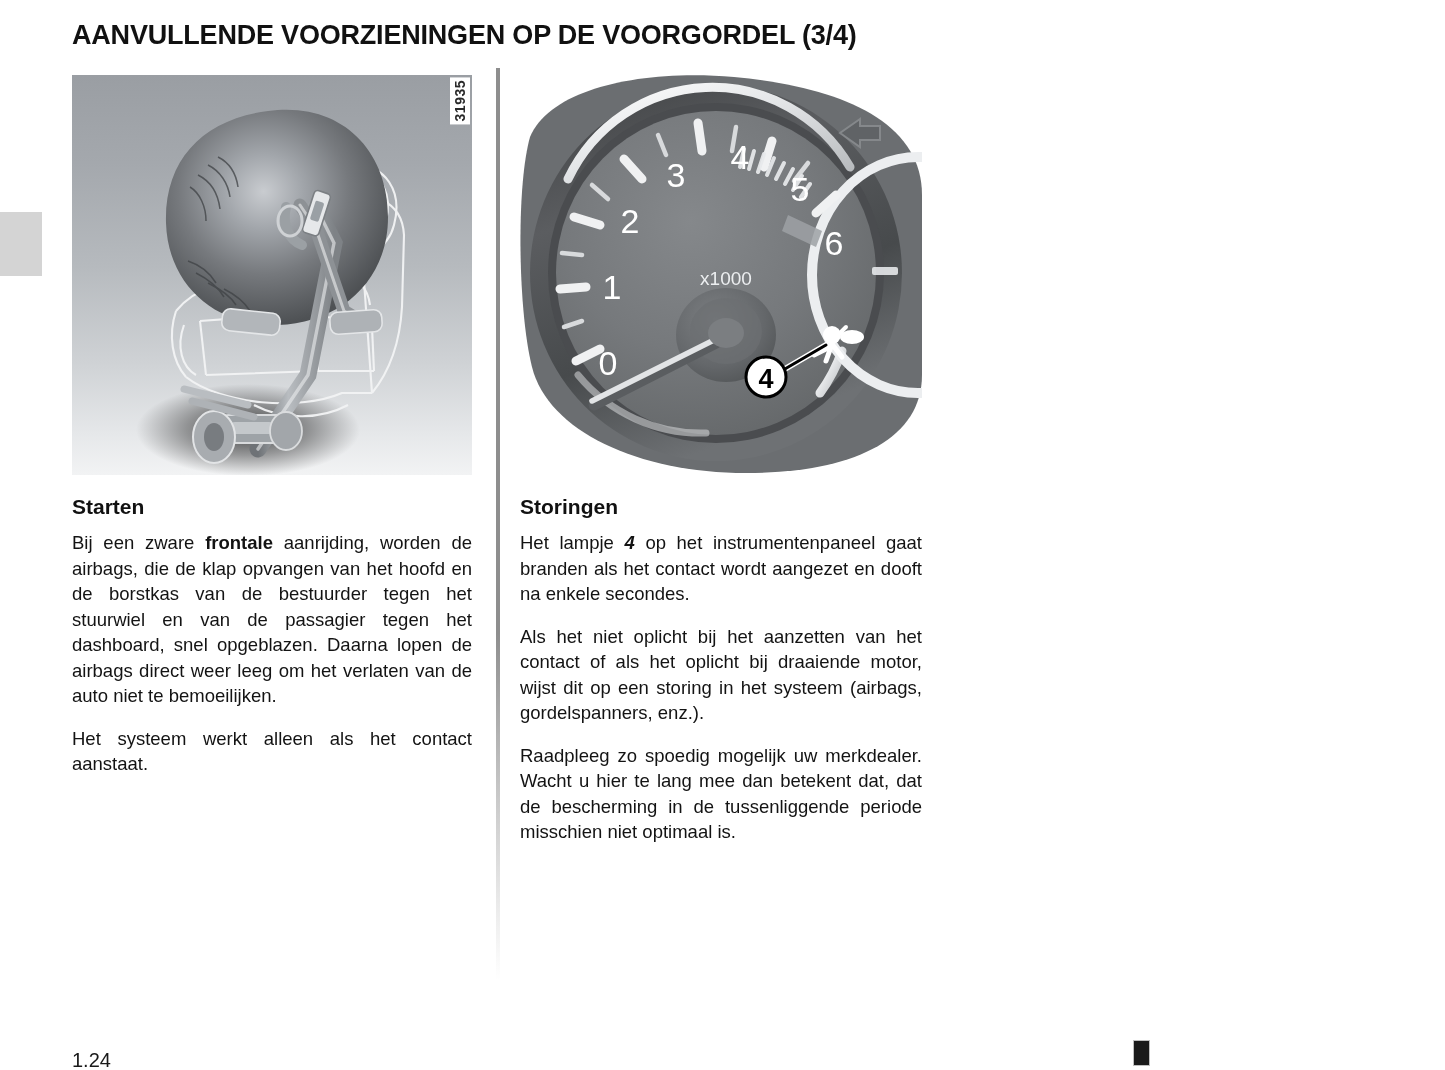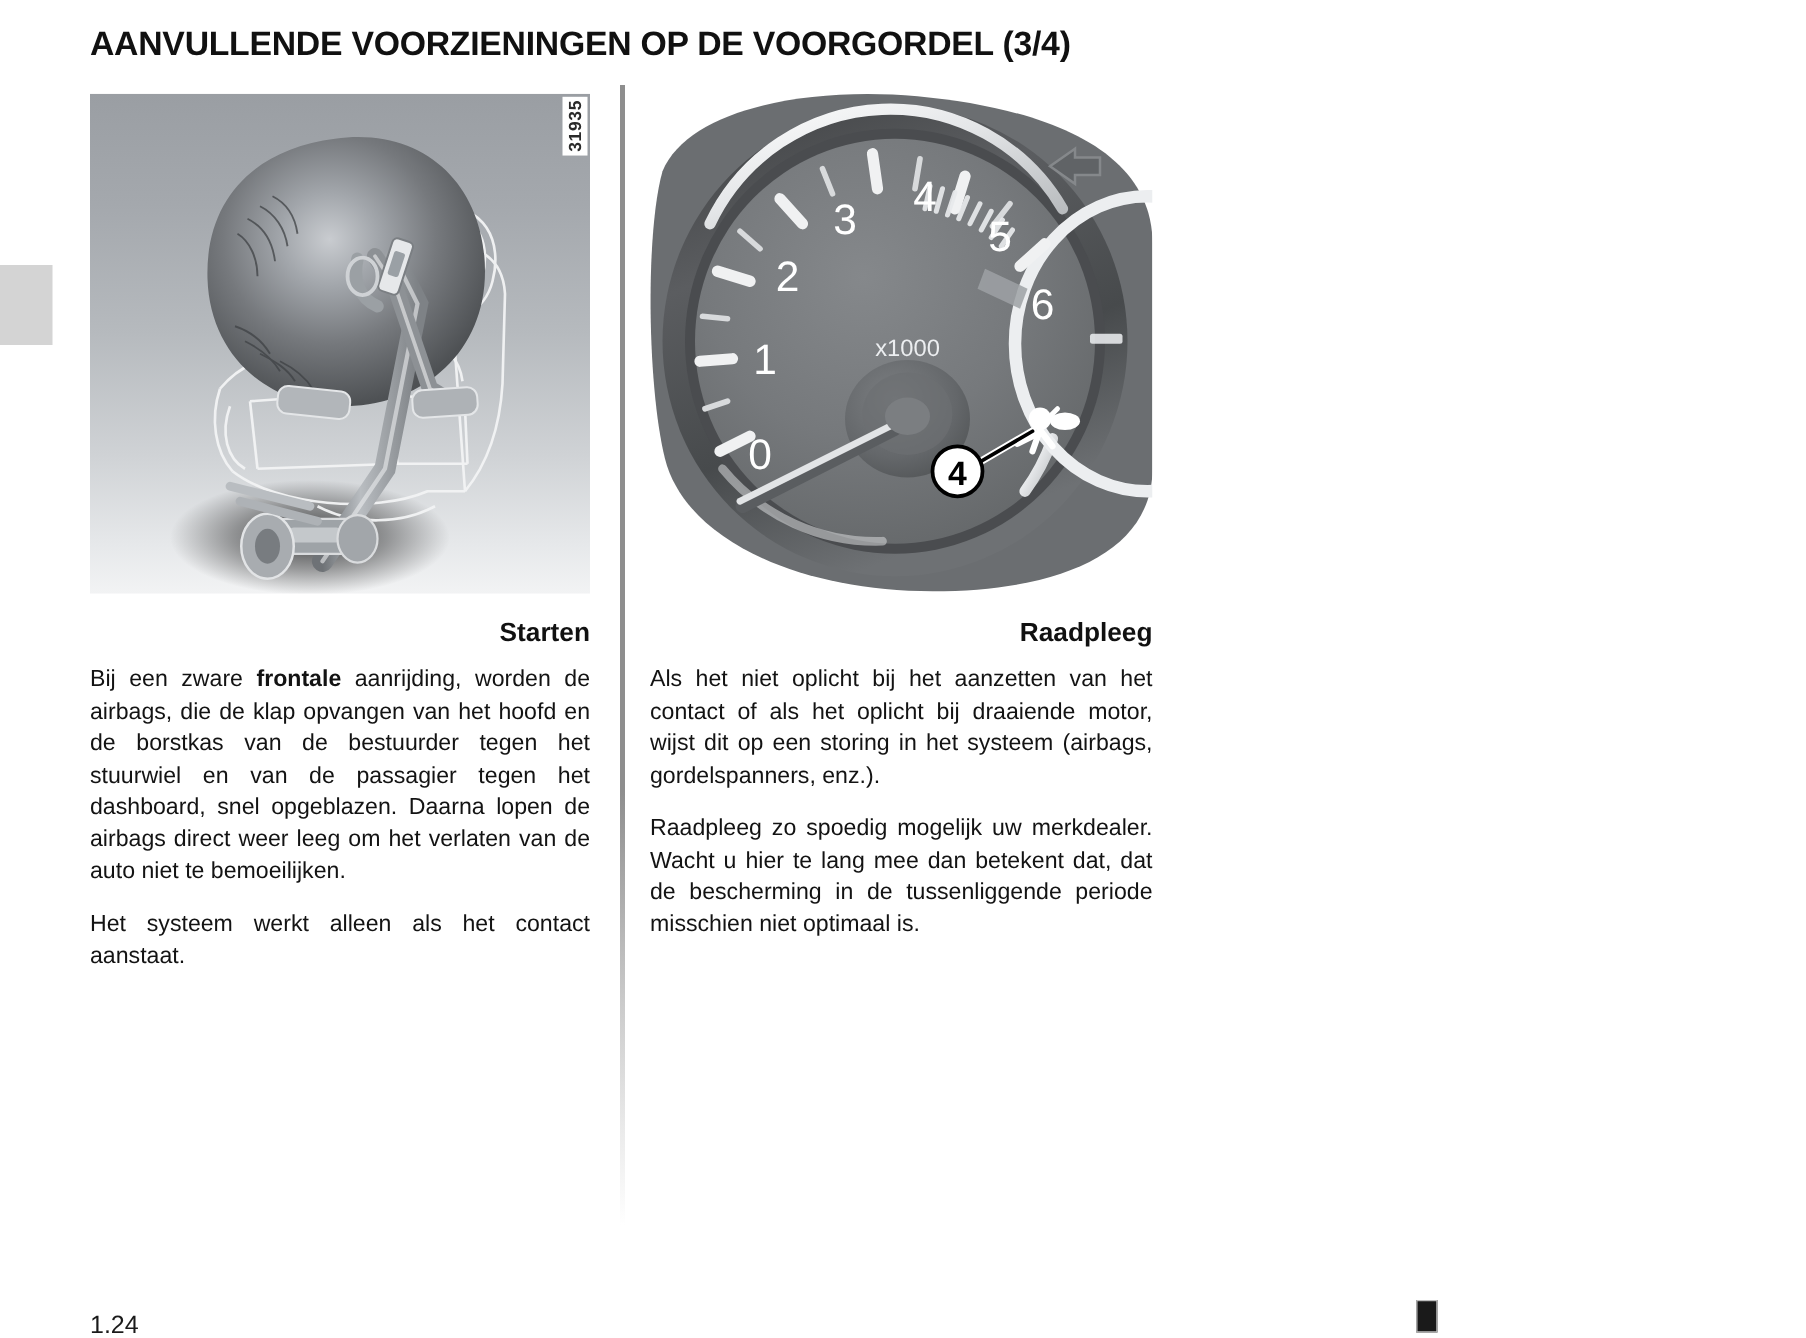--- a/index.html
+++ b/index.html
@@ -114,21 +114,20 @@
     inset: 0;
     background: #ffffff;
   }
 
   
   .sec-head {
     font-size: 21px;
     font-weight: bold;
     margin: 20px 0 11px 0;
     color: #111;
-    text-align: right;
   }
   .para {
     font-size: 18.5px;
     line-height: 25.5px;
     text-align: justify;
     margin: 0 0 17px 0;
     color: #131313;
     hyphens: manual;
   }
   .para:last-child { margin-bottom: 0; }
@@ -378,22 +377,23 @@
             <line x1="258" y1="298" x2="306" y2="270" stroke="#ffffff" stroke-width="6" stroke-linecap="round"></line>
             <line x1="258" y1="298" x2="306" y2="270" stroke="#000000" stroke-width="3" stroke-linecap="round"></line>
             <circle cx="246" cy="302" r="20" fill="#ffffff" stroke="#000000" stroke-width="3"></circle>
             <text x="246" y="313" text-anchor="middle" fill="#000000" font-family="Liberation Sans, sans-serif" font-size="27" font-weight="bold">4</text>
           </g>
         </svg>
       </div>
 
     </div>
 
-    <div class="sec-head">Raadpleeg</div>
-
+    <div class="sec-head">Storingen</div>
+
+    <p class="para"><span>Het lampje </span><i>4</i><span> op het instrumentenpaneel gaat branden als het contact wordt aangezet en dooft na enkele secondes.</span></p>
 
     <p class="para"><span>Als het niet oplicht bij het aanzetten van het contact of als het oplicht bij draaiende motor, wijst dit op een storing in het systeem (airbags, gordelspanners, enz.).</span></p>
 
     <p class="para"><span>Raadpleeg zo spoedig mogelijk uw merkdealer. Wacht u hier te lang mee dan betekent dat, dat de bescherming in de tussenliggende periode misschien niet optimaal is.</span></p>
   </div>
 
   <div class="folio">1.24</div>
 
   <div class="corner-marker"></div>
 </div>

